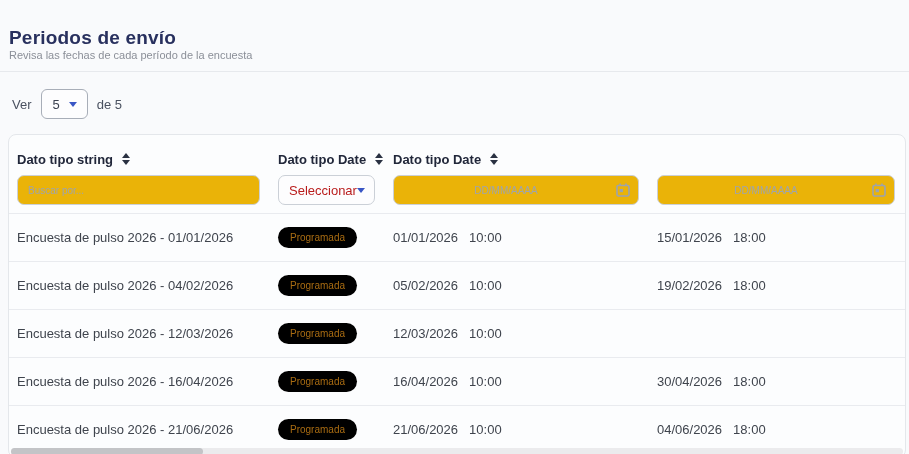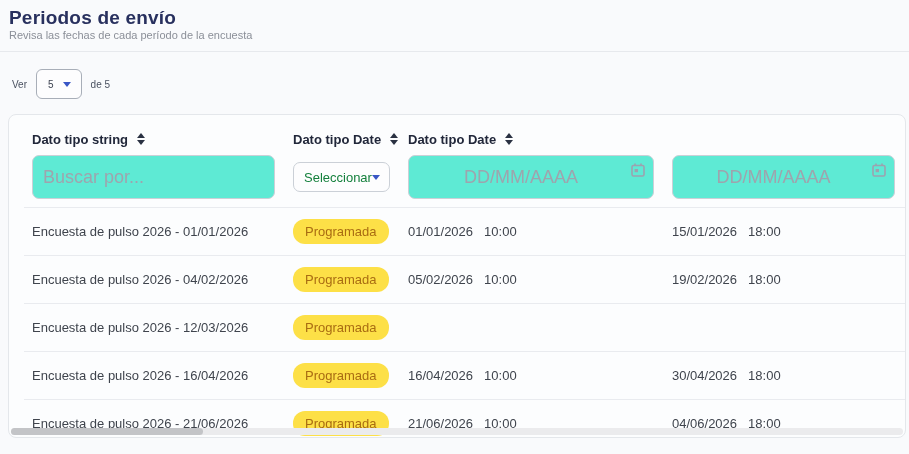--- a/index.html
+++ b/index.html
@@ -6,83 +6,82 @@
   html,body { width:909px; height:454px; }
   body {
     font-family:"Liberation Sans","DejaVu Sans",sans-serif;
     background:#f9fafc;
     color:#474d59;
     overflow:hidden;
   }
   
   .page-header { padding:7px 10px 0 9px; }
   .page-title {
-    font-size:19px; font-weight:700; color:#28305e; letter-spacing:.2px;
+    font-size:19px; font-weight:700; color:#28305e; letter-spacing:.2px;margin-top:20px;
   }
   .page-subtitle { font-size:11px; color:#8b8f98; }
   .top-divider { border:none; border-top:1px solid #e7e9ed; margin-top:10px; }
 
   
-  .pager { display:flex; align-items:center; gap:9px; margin:17px 0 0 12px; font-size:10px; color:#4a5160; }
+  .pager { display:flex; align-items:center; gap:9px; margin:17px 0 0 12px; font-size:13px; color:#4a5160; }
   .pager-select {
     display:flex; align-items:center; gap:9px;
     border:1px solid #a8aeb8; border-radius:6px; background:#fdfdfe;
     padding:6px 10px 6px 11px; height:30px; cursor:pointer; color:#3c4250;
   }
   .caret-down {
     width:0; height:0; display:inline-block;
     border-left:4px solid transparent; border-right:4px solid transparent;
     border-top:5px solid #3956c5;
   }
 
   
   .table-card {
     position:relative; margin:15px 0 0 8px; width:898px; height:324px;
     background:#fcfdfe; border:1px solid #e4e7eb; border-radius:8px;
   }
   .grid-row {
     display:grid; grid-template-columns:261px 115px 264px 1fr;
     align-items:center;
-    margin-left:15px;
   }
   .cell { padding-left:8px; }
   .thead-row { padding-top:12px; height:36px; }
   .th {
     display:flex; align-items:center; gap:9px;
     font-size:13px; font-weight:700; color:#21273a;
   }
   .sort-icon { display:inline-flex; flex-direction:column; gap:2px; cursor:pointer; }
   .sort-icon .up {
     width:0;height:0; border-left:4px solid transparent; border-right:4px solid transparent;
     border-bottom:5px solid #2a3142;
   }
   .sort-icon .down {
     width:0;height:0; border-left:4px solid transparent; border-right:4px solid transparent;
     border-top:5px solid #2a3142;
   }
   .filter-row { padding:4px 0 8px 0; }
   .filter-box { position:relative; margin-right:10px; }
   .filter-input {
-    width:100%; height:44px; border:1px solid #cbd0d7; border-radius:7px;
-    background:#5eead4; font-family:inherit; font-size:18px; color:#3c4250;
+    width:100%; height:30px; border:1px solid #cbd0d7; border-radius:7px;
+    background:#eab308; font-family:inherit; font-size:10px; color:#3c4250;
     padding:0 10px; outline:none;
   }
   .filter-input::placeholder { color:#9ea4ad; }
   .filter-input.with-icon { padding-right:30px;text-align:center; }
   .cal-icon { position:absolute; right:8px; top:7px; pointer-events:none; }
   .filter-select {
     height:30px; border:1px solid #cbd0d7; border-radius:7px; background:#fdfdfe;
     display:flex; align-items:center; justify-content:space-between;
-    padding:12px 10px; font-size:13px; color:#15803d; cursor:pointer; margin-right:10px;
+    padding:12px 10px; font-size:13px; color:#b91c1c; cursor:pointer; margin-right:10px;
   }
   .trow { height:48px; border-top:1px solid #e9ebef; font-size:13px; color:#3f444d; }
   .row-name { padding-right:6px; }
   .badge {
-    display:inline-block; background:#fde047; color:#a96c12;
-    font-size:13px; font-weight:400; padding:5px 12px; border-radius:12px;
+    display:inline-block; background:#000000; color:#a96c12;
+    font-size:10px; font-weight:400; padding:5px 12px; border-radius:12px;
   }
   .dt .time { margin-left:11px; }
 
   
   .hscrollbar {
     position:absolute; left:2px; right:2px; bottom:2px; height:7px;
     background:#ebebed; border-radius:4px;
   }
   .hscrollbar .thumb {
     position:absolute; left:0; top:0; width:192px; height:7px;
@@ -179,20 +178,21 @@
   <div class="grid-row trow">
     <div class="cell row-name">Encuesta de pulso 2026 - 04/02/2026</div>
     <div class="cell"><span class="badge">Programada</span></div>
     <div class="cell dt"><span>05/02/2026</span><span class="time">10:00</span></div>
     <div class="cell dt"><span>19/02/2026</span><span class="time">18:00</span></div>
   </div>
 
   <div class="grid-row trow">
     <div class="cell row-name">Encuesta de pulso 2026 - 12/03/2026</div>
     <div class="cell"><span class="badge">Programada</span></div>
+    <div class="cell dt"><span>12/03/2026</span><span class="time">10:00</span></div>
   </div>
 
   <div class="grid-row trow">
     <div class="cell row-name">Encuesta de pulso 2026 - 16/04/2026</div>
     <div class="cell"><span class="badge">Programada</span></div>
     <div class="cell dt"><span>16/04/2026</span><span class="time">10:00</span></div>
     <div class="cell dt"><span>30/04/2026</span><span class="time">18:00</span></div>
   </div>
 
   <div class="grid-row trow">

